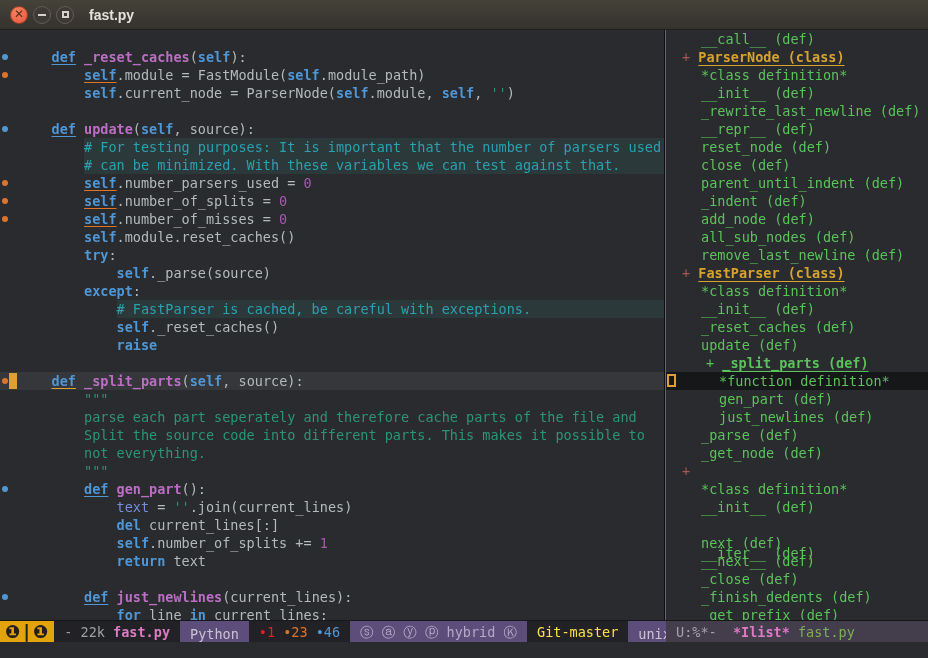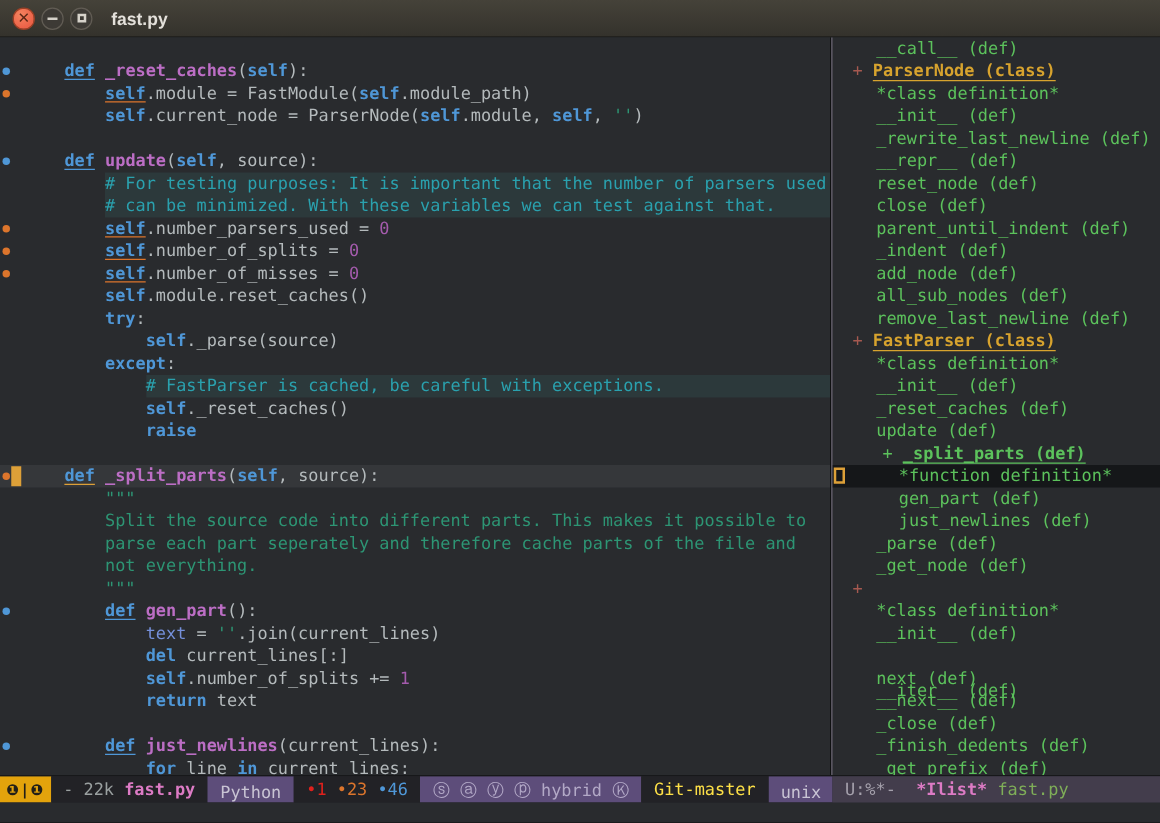--- a/index.html
+++ b/index.html
@@ -53,21 +53,21 @@
   .cname{color:var(--classy);font-weight:bold;text-decoration:underline;text-decoration-color:var(--classy);text-underline-offset:3px;}
   .gname{color:var(--itemg);font-weight:bold;text-decoration:underline;text-decoration-color:var(--itemg);text-underline-offset:3px;}
   
   .modeline{height:22px;display:flex;font-size:13.5px;border-top:1px solid #17181a;box-sizing:border-box;}
   .ml-left{width:666px;display:flex;overflow:hidden;background:var(--mldark);}
   .ml-right{flex:1;display:flex;align-items:center;background:var(--mlgray);padding-left:10px;white-space:pre;}
   .seg{display:flex;align-items:center;height:100%;padding:0 10px;white-space:pre;}
   .seg.dark{background:var(--mldark);}
   .seg.purple{background:var(--mlpurple);align-items:flex-end;}
   .seg.orange{background:var(--mlorange);padding:0 5px;font-weight:bold;}
-  .s-winnum{color:#221f18;font-size:12px;letter-spacing:1px;}
+  .s-winnum{color:#221f18;font-size:18px;letter-spacing:1px;}
   .s-dim{color:#9aa0a0;}
   .s-bufname{color:var(--pink);font-weight:bold;}
   .s-lt{color:#c9c4d4;}
   .s-wh{color:#fde047;}
   .s-err{color:var(--err);}
   .s-warn{color:var(--warn);}
   .s-info{color:var(--info);}
   .s-minor{color:#b3a9c7;}
   .s-dim2{color:#a5a1ac;}
   .s-bufname2{color:var(--pink);font-weight:bold;}
@@ -160,24 +160,24 @@
         </div>
         <div class="crow hl">
           <span class="dot orange"></span>
           <span class="cursor"></span>
           <span class="cline"><span class="t-plain">    </span><span class="t-kwo">def</span><span class="t-plain"> </span><span class="t-fn">_split_parts</span><span class="t-plain">(</span><span class="t-self">self</span><span class="t-plain">, source):</span></span>
         </div>
         <div class="crow">
           <span class="cline"><span class="t-str">        """</span></span>
         </div>
         <div class="crow">
+          <span class="cline"><span class="t-str">        parse each part seperately and therefore cache parts of the file and</span></span>
+        </div>
+        <div class="crow">
           <span class="cline"><span class="t-str">        Split the source code into different parts. This makes it possible to</span></span>
-        </div>
-        <div class="crow">
-          <span class="cline"><span class="t-str">        parse each part seperately and therefore cache parts of the file and</span></span>
         </div>
         <div class="crow">
           <span class="cline"><span class="t-str">        not everything.</span></span>
         </div>
         <div class="crow">
           <span class="cline"><span class="t-str">        """</span></span>
         </div>
         <div class="crow">
           <span class="dot blue"></span>
           <span class="cline"><span class="t-plain">        </span><span class="t-kwu">def</span><span class="t-plain"> </span><span class="t-fn">gen_part</span><span class="t-plain">():</span></span>

